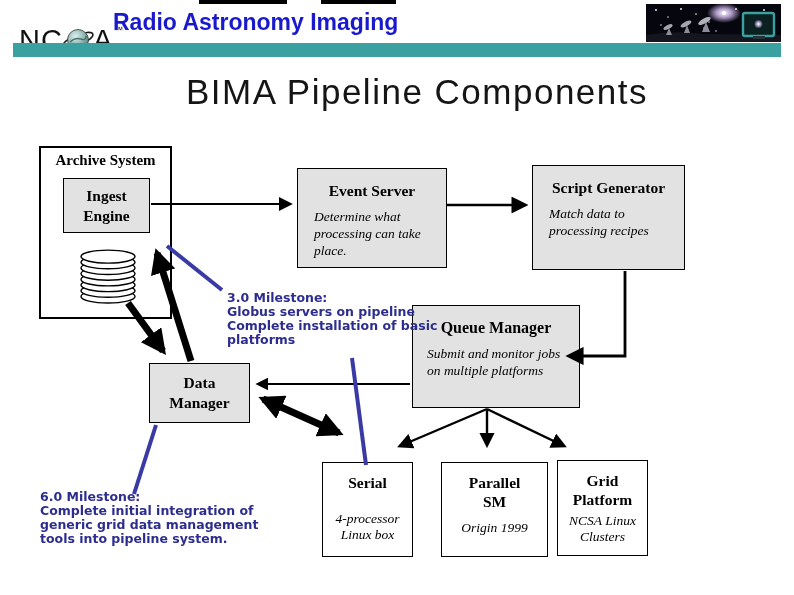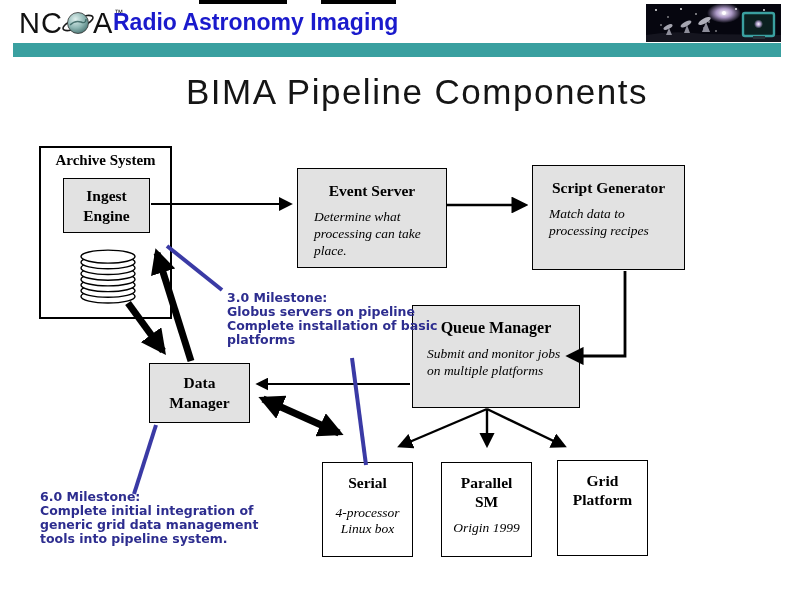--- a/index.html
+++ b/index.html
@@ -44,21 +44,21 @@
   .disk{fill:#fff;stroke:#000;stroke-width:1.4;}
 </style>
 </head>
 <body>
 
 <div id="slide">
 
   <div class="abs edge-artifact" style="left:199px;top:0;width:88px;height:4px;"></div>
   <div class="abs edge-artifact" style="left:321px;top:0;width:75px;height:4px;"></div>
 
-  <div class="abs brand" style="left:19px;top:7px;">
+  <div class="abs brand" style="left:19px;top:24px;">
     <span>NC</span>
     <svg width="34" height="30" viewBox="0 0 34 30" style="overflow:visible;margin:2px -2px 0 -2px;">
       <defs>
         <radialGradient id="globeG" cx="38%" cy="32%" r="75%">
           <stop offset="0%" stop-color="#dff0ee"></stop>
           <stop offset="55%" stop-color="#8fb7b4"></stop>
           <stop offset="100%" stop-color="#43706e"></stop>
         </radialGradient>
       </defs>
       <ellipse cx="17" cy="14" rx="16" ry="5" fill="none" stroke="#1a1a1a" stroke-width="1.6" transform="rotate(-22 17 14)"></ellipse>
@@ -158,38 +158,42 @@
 
   <div class="abs milestone" style="left:40px;top:490px;">
     <div>6.0 Milestone:</div>
     <div>Complete initial integration of</div>
     <div>generic grid data management</div>
     <div>tools into pipeline system.</div>
   </div>
 
   <div class="box wbox" style="left:322px;top:462px;width:91px;height:95px;">
     <div class="box-title" style="margin-top:10px;">Serial</div>
-    <div class="plat-desc" style="margin-top:13px;">
+    <div class="plat-desc" style="margin-top:19px;">
       <div>4-processor</div>
       <div>Linux box</div>
     </div>
   </div>
 
-  <div class="box wbox" style="left:441px;top:462px;width:91px;height:95px;">
+  <div class="box wbox" style="left:441px;top:462px;width:107px;height:95px;">
     <div class="box-title" style="margin-top:10px;line-height:19px;">
       <div>Parallel</div>
       <div>SM</div>
     </div>
     <div class="plat-desc" style="margin-top:9px;">Origin 1999</div>
   </div>
 
   <div class="box wbox" style="left:557px;top:460px;width:91px;height:96px;">
     <div class="box-title" style="margin-top:10px;line-height:19px;">
       <div>Grid</div>
       <div>Platform</div>
+    </div>
+    <div class="plat-desc" style="margin-top:4px;">
+      <div>NCSA Linux</div>
+      <div>Clusters</div>
     </div>
   </div>
 
   <svg id="overlay" width="794" height="595" viewBox="0 0 794 595">
     <defs>
       <marker id="mMed" viewBox="0 0 10 10" refX="8" refY="5" markerWidth="6.5" markerHeight="6.5" orient="auto">
         <path d="M0,0 L10,5 L0,10 Z" fill="#000"></path>
       </marker>
       <marker id="mBig" viewBox="0 0 10 10" refX="8" refY="5" markerWidth="3.6" markerHeight="3.6" orient="auto">
         <path d="M0,0 L10,5 L0,10 Z" fill="#000"></path>

